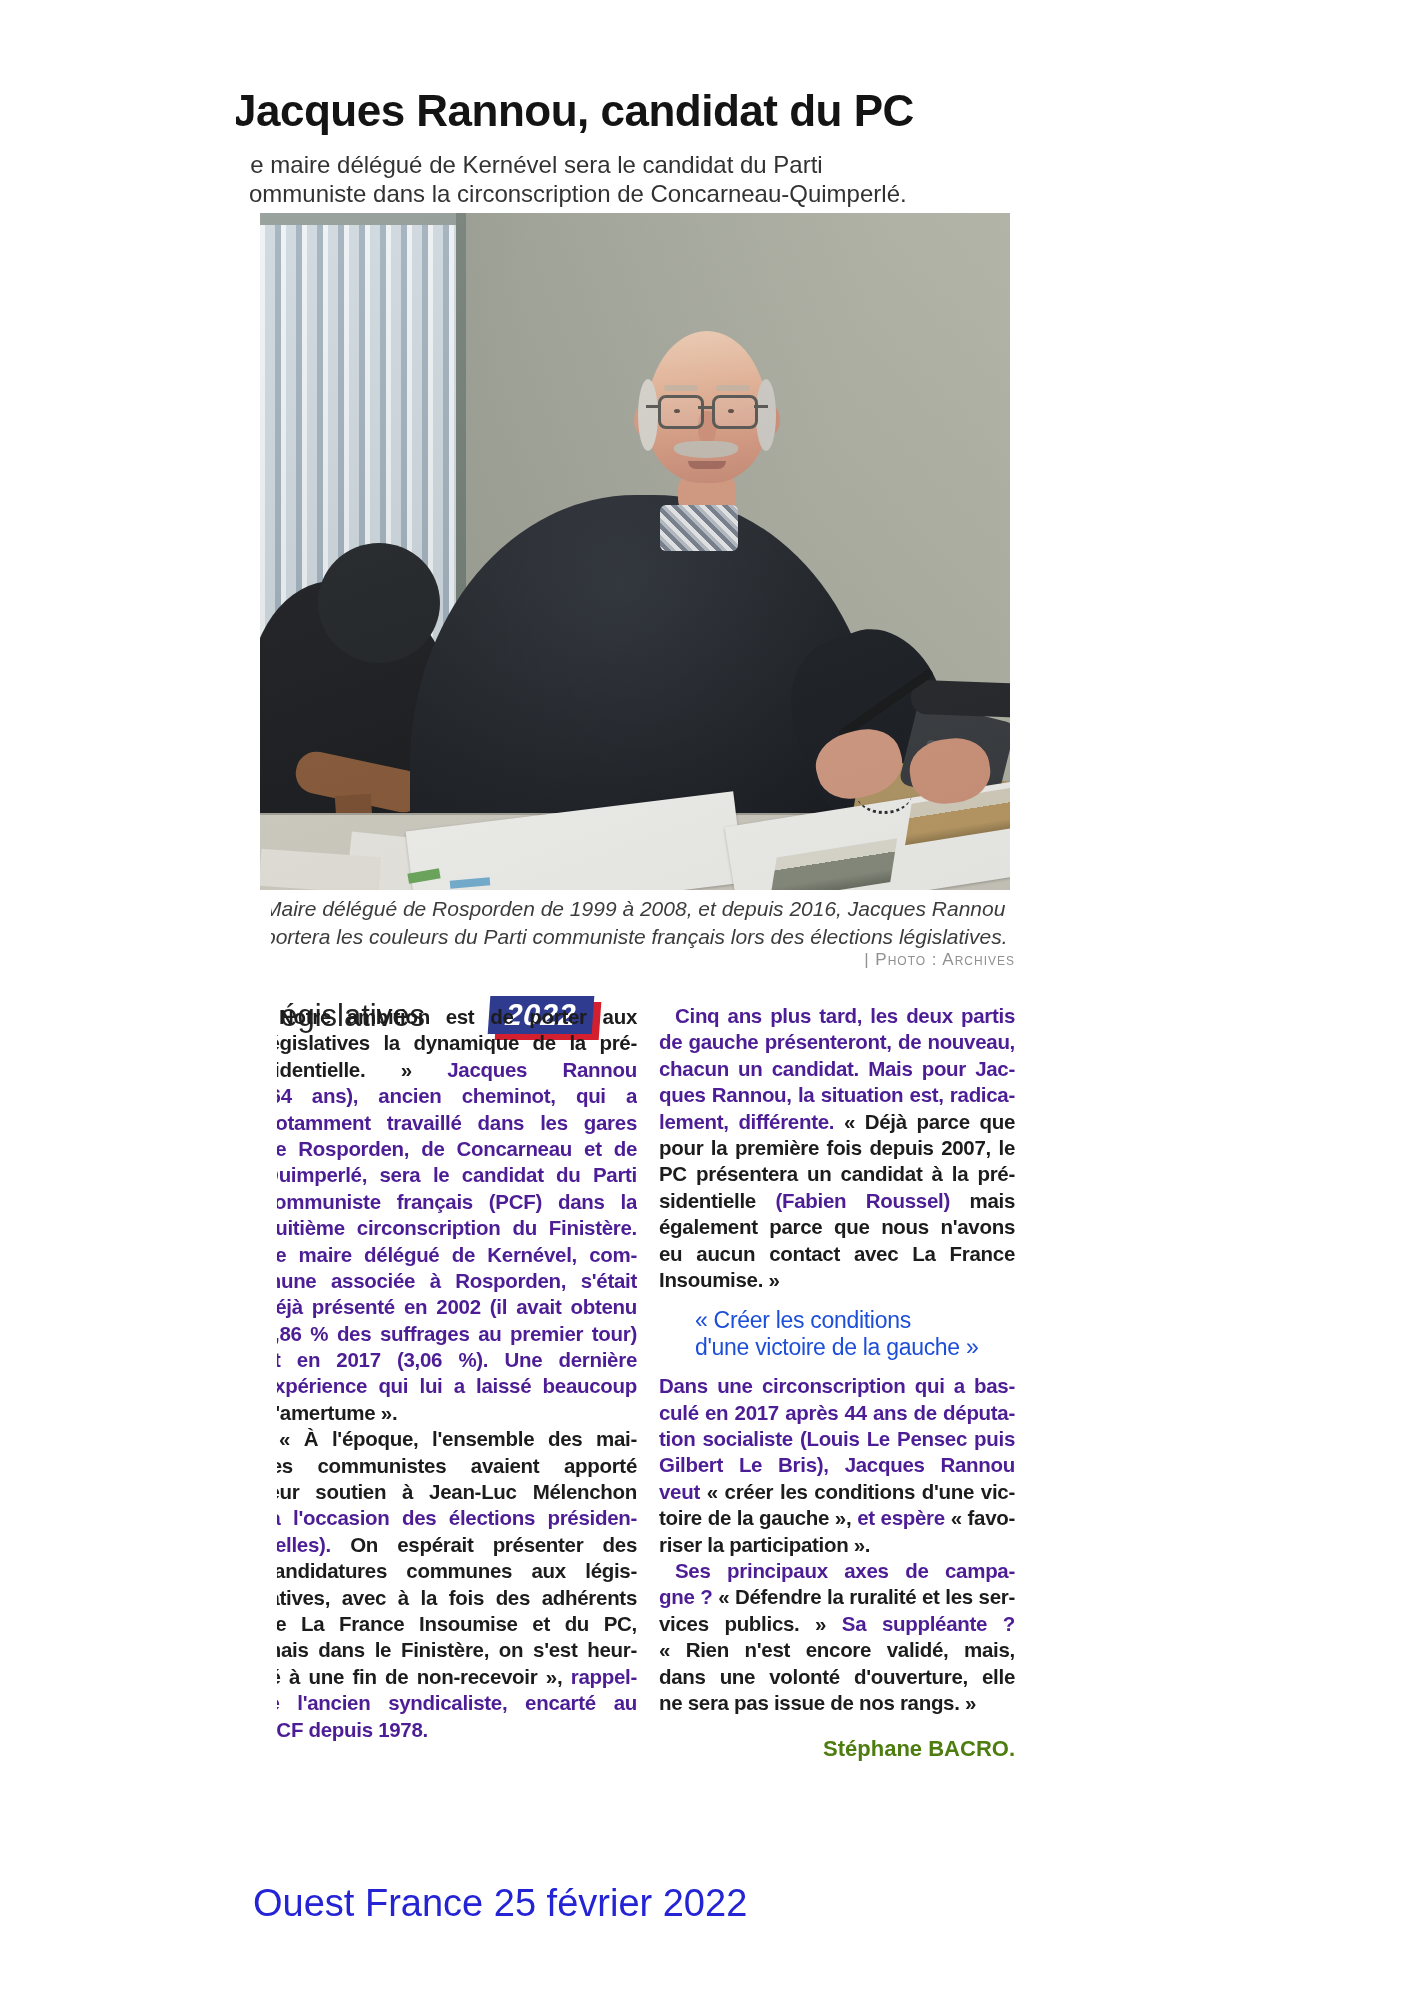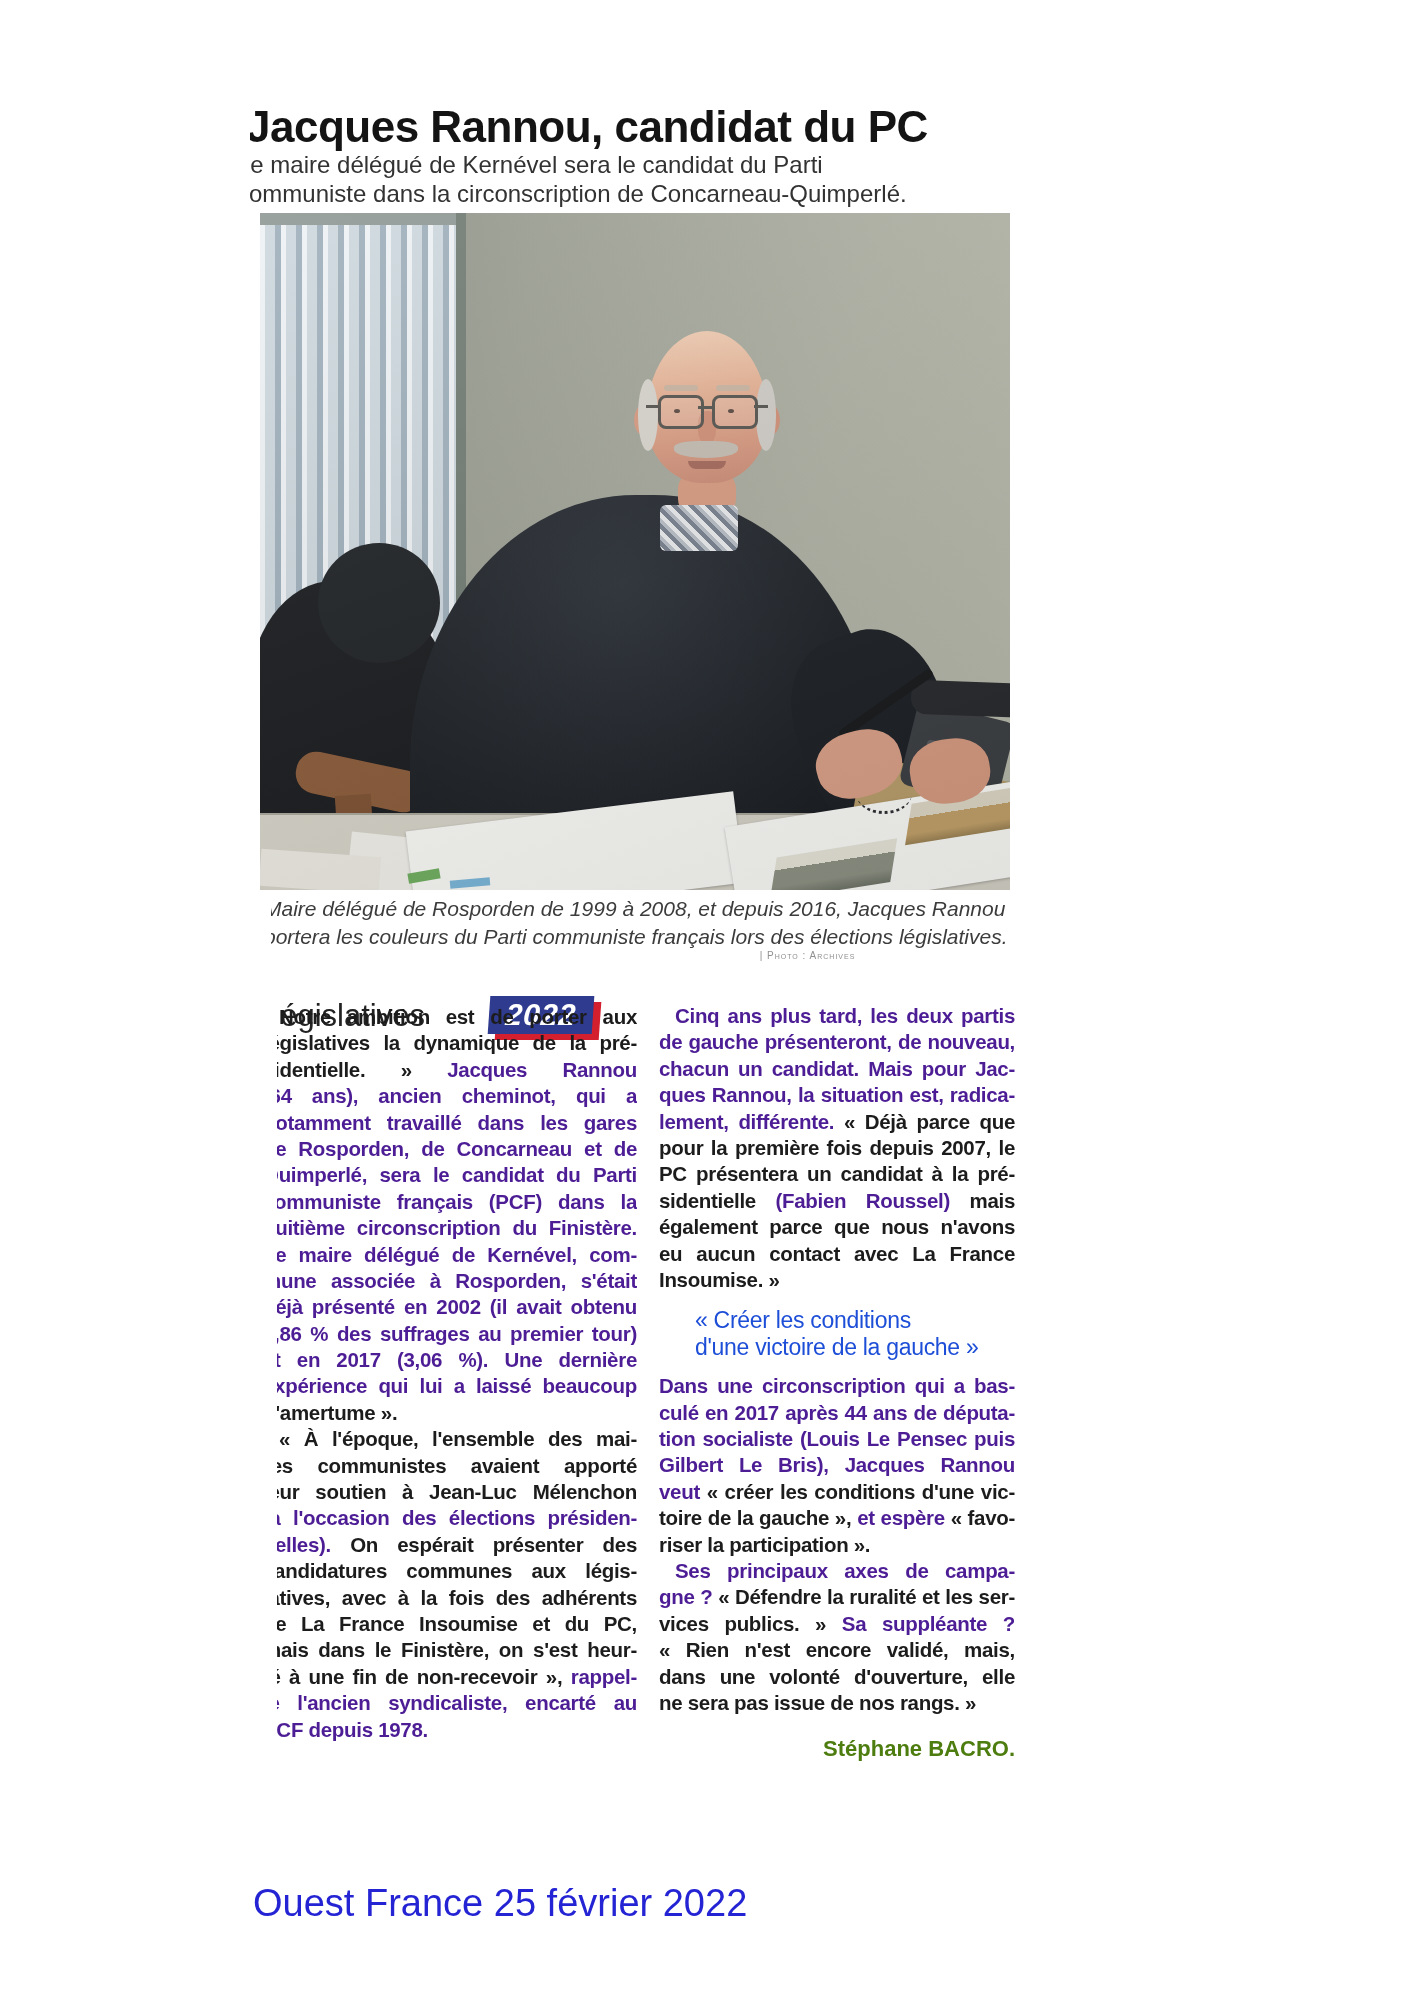--- a/index.html
+++ b/index.html
@@ -90,22 +90,22 @@
   .pen{left:570px;top:486px;width:112px;height:9px;background:#17181a;border-radius:5px;
     transform:rotate(-35deg);z-index:8;}
   .fist1{left:556px;top:518px;width:86px;height:66px;background:#dba087;border-radius:45%;
     transform:rotate(-15deg);z-index:9;}
   .fist2{left:650px;top:526px;width:80px;height:64px;background:#d69a80;border-radius:45%;
     transform:rotate(-8deg);z-index:9;}
 
   
   .caption-inner{margin-left:-7px;white-space:nowrap;
     font-size:21px;font-style:italic;color:#3c3c3c;line-height:27.5px;}
-  .credit{left:600px;top:950px;width:415px;text-align:center;
-    font-size:10px;color:#909090;font-variant:small-caps;letter-spacing:1px;}
+  .credit{left:600px;top:950px;width:415px;text-align:right;
+    font-size:17px;color:#909090;font-variant:small-caps;letter-spacing:1px;}
 
   
   .kicker-inner{margin-left:-17px;white-space:nowrap;font-size:31px;color:#222;}
   .badge{left:489px;top:996px;width:118px;height:50px;}
   .badge .red{left:7px;top:6px;width:104px;height:38px;background:#d41f2e;transform:skewX(-4deg);}
   .badge .blue{left:0;top:0;width:104px;height:38px;background:#2f3b8f;transform:skewX(-4deg);
     color:#fff;font-size:30px;font-weight:700;font-style:italic;text-align:center;
     line-height:38px;letter-spacing:1px;}
 
   
@@ -125,21 +125,21 @@
   .subhead{padding:14px 0 12px 36px;}
   .subhead div{font-size:23px;font-weight:400;color:#1d4ed8;line-height:27px;letter-spacing:-0.3px;}
   .byline{margin-top:20px;text-align:right;font-size:22px;font-weight:700;color:#4d7c0f;}
 
   
   .footer{left:253px;top:1882px;font-size:38px;color:#2424d4;}
 </style>
 </head>
 <body>
 
-<div class="clip" style="left:250px;top:86px;width:700px;height:56px;margin-top:16px;">
+<div class="clip" style="left:236px;top:86px;width:700px;height:56px;">
   <div class="title-inner">Jacques Rannou, candidat du PC</div>
 </div>
 
 <div class="clip" style="left:250px;top:150px;width:700px;height:64px;">
   <div class="subtitle-inner">
     <div>Le maire délégué de Kernével sera le candidat du Parti</div>
     <div>communiste dans la circonscription de Concarneau-Quimperlé.</div>
   </div>
 </div>
 

